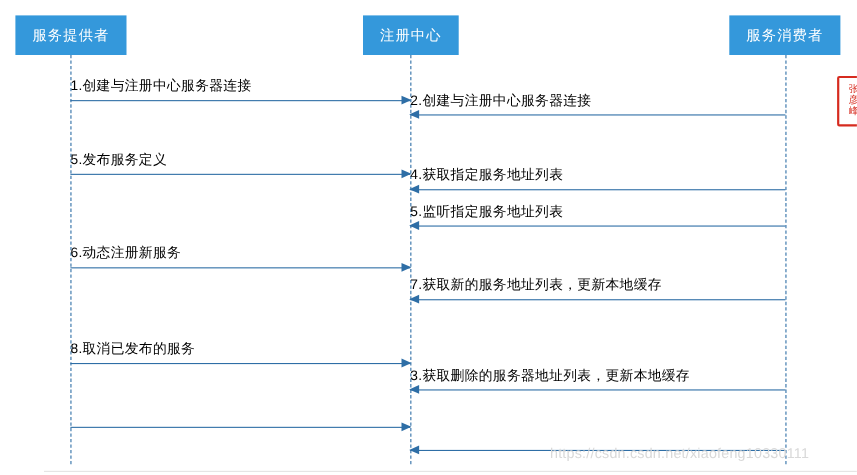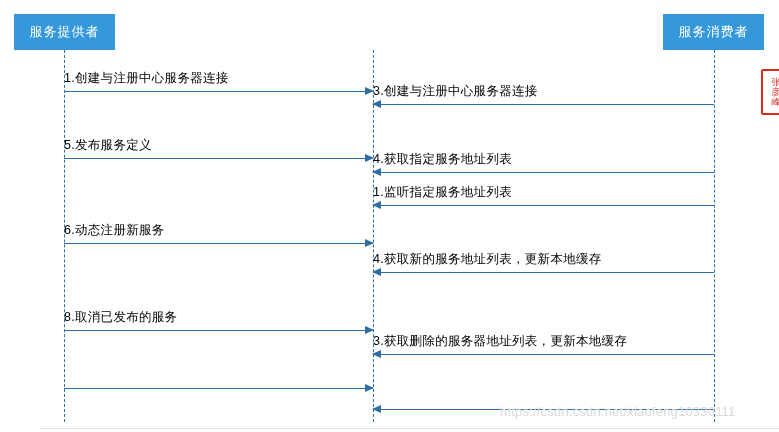--- a/index.html
+++ b/index.html
@@ -136,68 +136,71 @@
   }
 </style>
 </head>
 <body>
 
 <div id="diagram">
 
   <div class="participant p-provider">
     <span>服务提供者</span>
   </div>
+  <div class="participant p-registry">
+    <span>注册中心</span>
+  </div>
   <div class="participant p-consumer">
     <span>服务消费者</span>
   </div>
 
   <div class="lifeline ll-provider"></div>
   <div class="lifeline ll-registry"></div>
   <div class="lifeline ll-consumer"></div>
 
   <div class="message to-right" style="left:64px; width:309px; top:91px;">
     <div class="line"></div>
     <div class="head"></div>
     <div class="label">1.创建与注册中心服务器连接</div>
   </div>
 
   <div class="message to-left" style="left:373px; width:341px; top:104px;">
     <div class="line"></div>
     <div class="head"></div>
-    <div class="label">3.创建与注册中心服务器连接</div>
+    <div class="label">2.创建与注册中心服务器连接</div>
   </div>
 
   <div class="message to-right" style="left:64px; width:309px; top:158px;">
     <div class="line"></div>
     <div class="head"></div>
     <div class="label">5.发布服务定义</div>
   </div>
 
   <div class="message to-left" style="left:373px; width:341px; top:172px;">
     <div class="line"></div>
     <div class="head"></div>
     <div class="label">4.获取指定服务地址列表</div>
   </div>
 
   <div class="message to-left" style="left:373px; width:341px; top:205px;">
     <div class="line"></div>
     <div class="head"></div>
-    <div class="label">1.监听指定服务地址列表</div>
+    <div class="label">5.监听指定服务地址列表</div>
   </div>
 
   <div class="message to-right" style="left:64px; width:309px; top:243px;">
     <div class="line"></div>
     <div class="head"></div>
     <div class="label">6.动态注册新服务</div>
   </div>
 
   <div class="message to-left" style="left:373px; width:341px; top:272px;">
     <div class="line"></div>
     <div class="head"></div>
-    <div class="label">4.获取新的服务地址列表，更新本地缓存</div>
+    <div class="label">7.获取新的服务地址列表，更新本地缓存</div>
   </div>
 
   <div class="message to-right" style="left:64px; width:309px; top:330px;">
     <div class="line"></div>
     <div class="head"></div>
     <div class="label">8.取消已发布的服务</div>
   </div>
 
   <div class="message to-left" style="left:373px; width:341px; top:354px;">
     <div class="line"></div>

